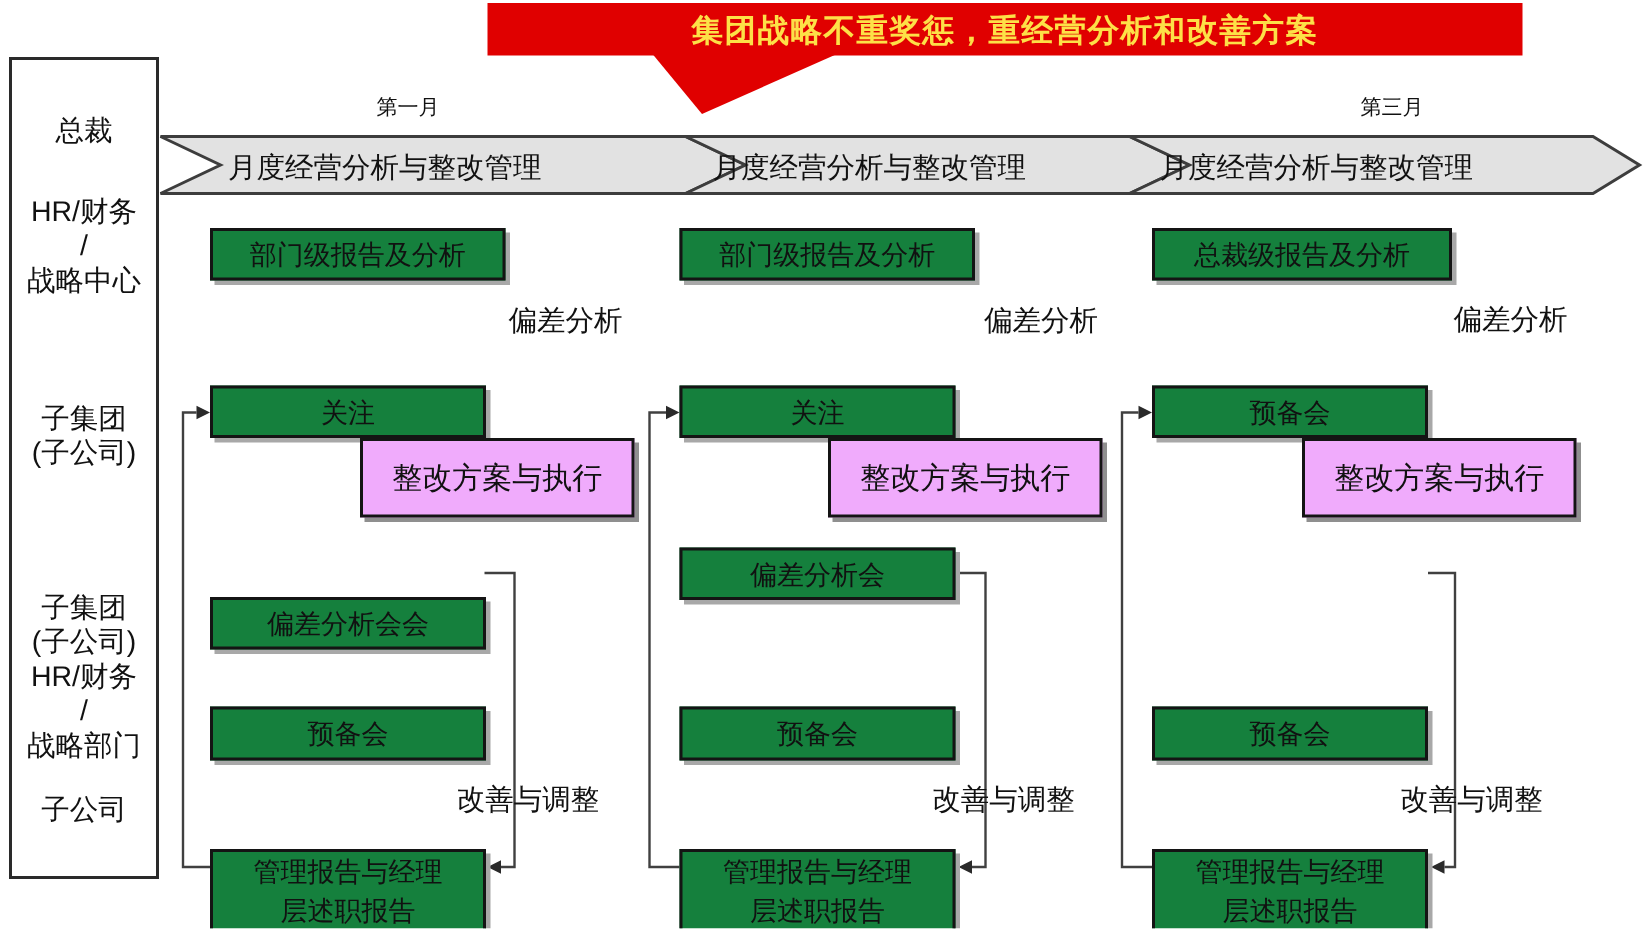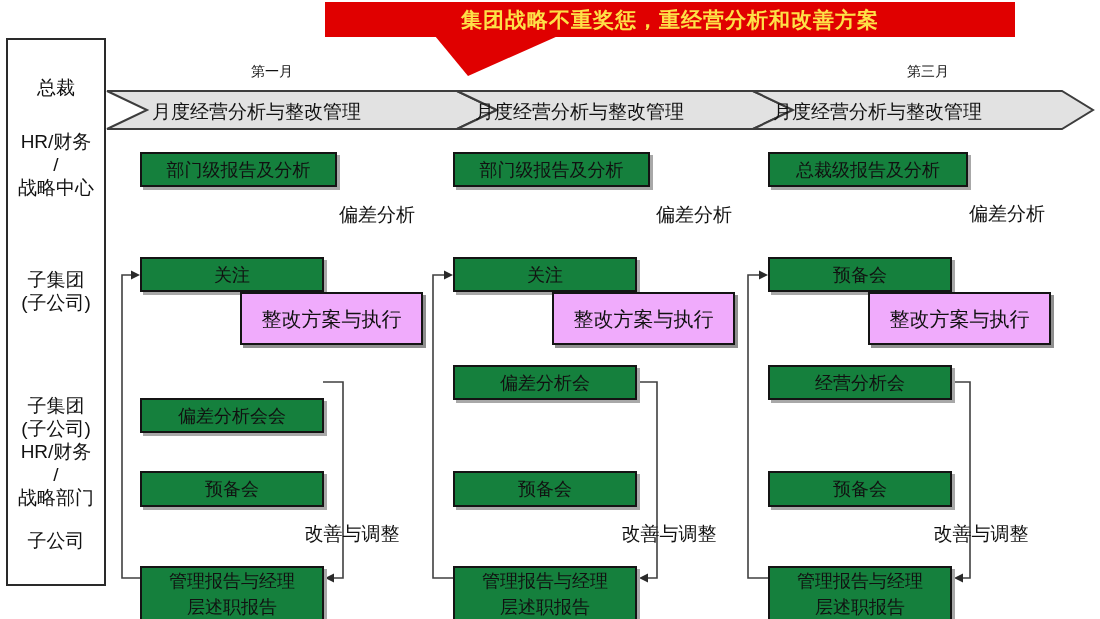--- a/index.html
+++ b/index.html
@@ -98,21 +98,20 @@
   <div class="abs box" style="left:140px;top:257px;width:184px;height:35px;">关注</div>
   <div class="abs box" style="left:453px;top:257px;width:184px;height:35px;">关注</div>
   <div class="abs box" style="left:768px;top:257px;width:184px;height:35px;">预备会</div>
 
   <div class="abs box gray" style="left:240px;top:292px;width:183px;height:53px;">整改方案与执行</div>
   <div class="abs box gray" style="left:552px;top:292px;width:183px;height:53px;">整改方案与执行</div>
   <div class="abs box gray" style="left:868px;top:292px;width:183px;height:53px;">整改方案与执行</div>
 
   <div class="abs box" style="left:140px;top:365px;width:184px;height:35px;margin-top:33px;">偏差分析会会</div>
   <div class="abs box" style="left:453px;top:365px;width:184px;height:35px;">偏差分析会</div>
-  <div class="abs box" style="left:768px;top:365px;width:184px;height:35px;">经营分析会</div>
 
   <div class="abs box" style="left:140px;top:471px;width:184px;height:36px;">预备会</div>
   <div class="abs box" style="left:453px;top:471px;width:184px;height:36px;">预备会</div>
   <div class="abs box" style="left:768px;top:471px;width:184px;height:36px;">预备会</div>
 
   <div class="abs flow-label" style="left:296px;top:523px;width:112px;">改善与调整</div>
   <div class="abs flow-label" style="left:613px;top:523px;width:112px;">改善与调整</div>
   <div class="abs flow-label" style="left:925px;top:523px;width:112px;">改善与调整</div>
 
   <div class="abs box mgmt" style="left:140px;top:550px;width:184px;height:56px;">

